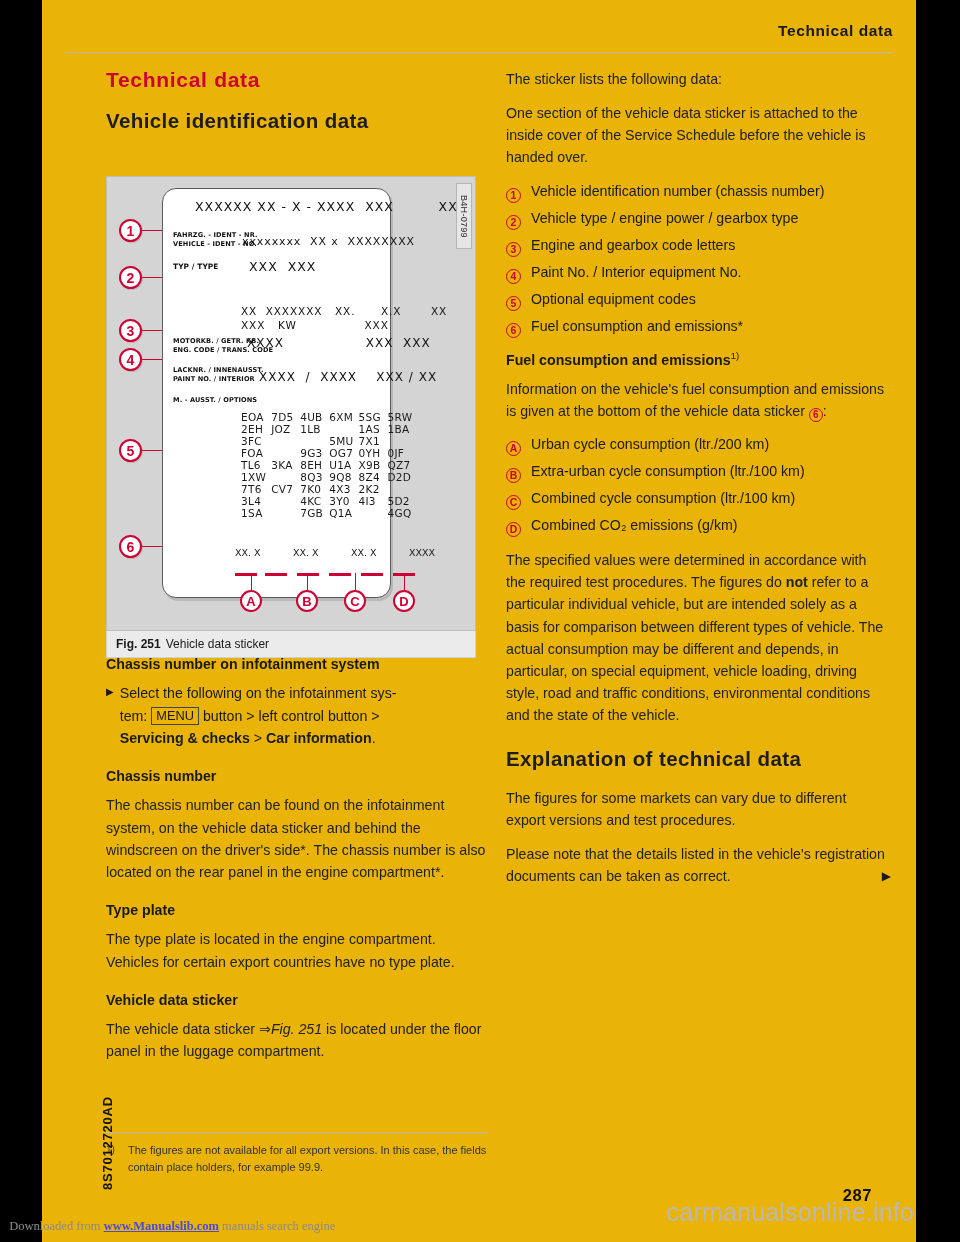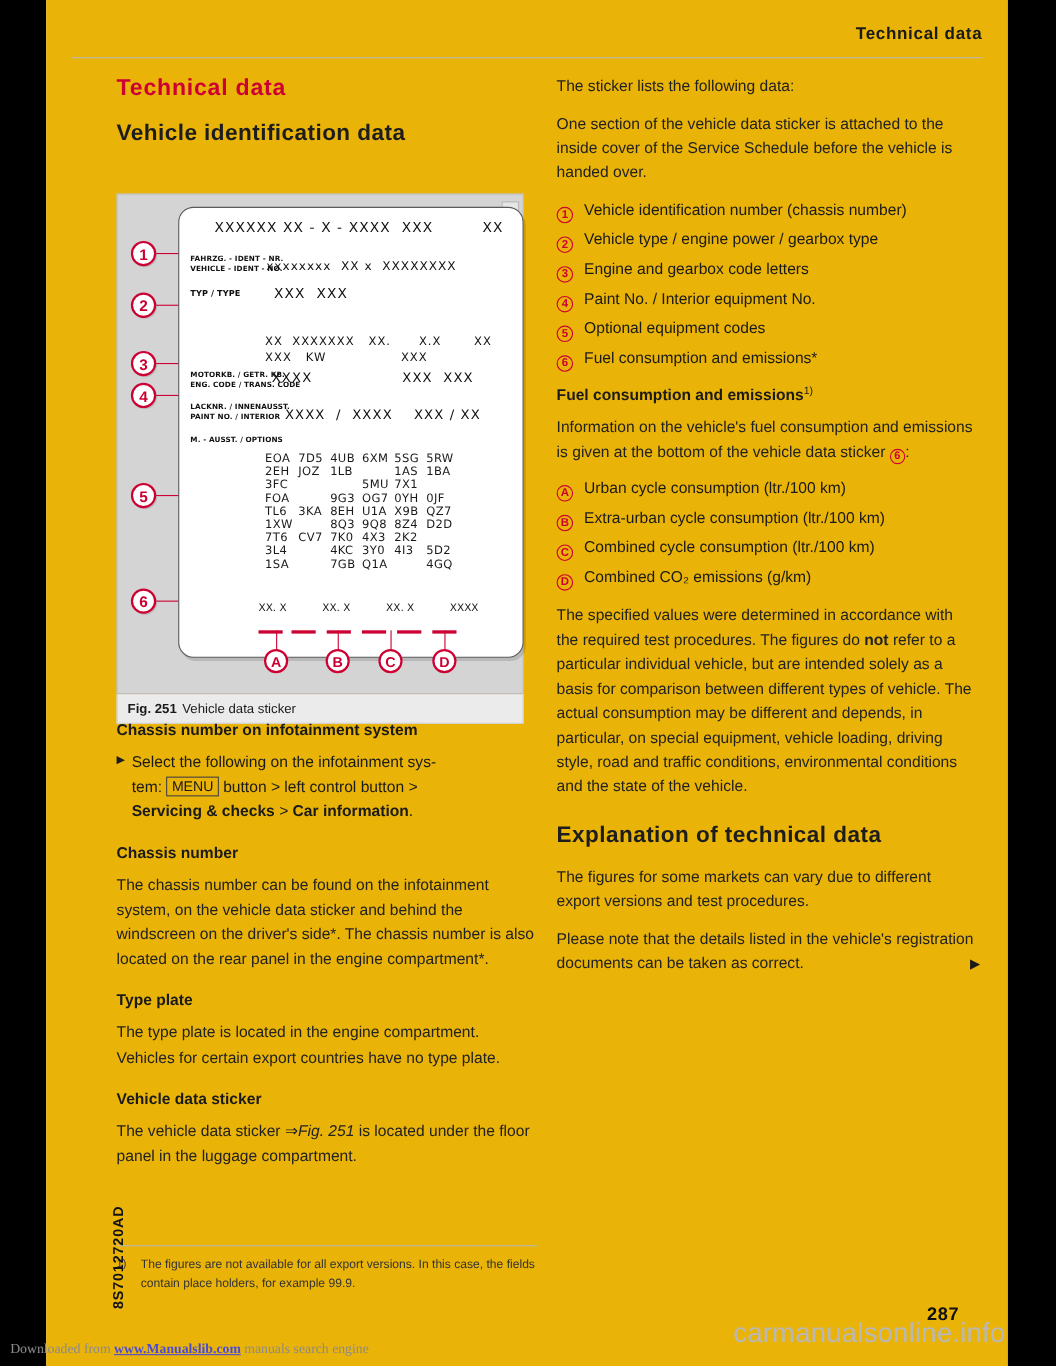--- a/index.html
+++ b/index.html
@@ -87,21 +87,21 @@
   .figure {
     position:absolute; left:64px; top:176px;
     width:370px;
   }
   .fig-box {
     position:relative; width:370px; height:455px;
     background:#d4d4d4;
     border:1px solid #bdbdbd;
   }
   .fig-inner {
-    position:absolute; left:55px; top:11px; width:314px; height:410px;
+    position:absolute; left:55px; top:11px; width:229px; height:410px;
     background:#fff;
     border:1.6px solid #5a5a5a;
     border-radius:14px;
     box-shadow:2px 3px 0 rgba(0,0,0,.13);
     font-family:"DejaVu Sans", sans-serif;
   }
   .fig-idcode {
     position:absolute; right:3px; top:6px;
     width:16px; height:66px;
     background:#e6e6e6; border:1px solid #b5b5b5;
@@ -419,21 +419,21 @@
         </div>
       </div>
 
     <h3 class="sub" style="margin-top:2px;"><span>Fuel consumption and emissions</span><sup style="font-size:9.5px; font-weight:normal;">1)</sup></h3>
 
     <p><span>Information on the vehicle's fuel consumption and emissions is given at the bottom of the vehicle data sticker </span><span class="circnum inline">6</span><span>:</span></p>
 
     <div class="calloutlist" id="letlist">
         <div class="callout-row">
           <span class="bullet"><span class="circlet">A</span></span>
-          <span class="ctext">Urban cycle consumption (ltr./100 km)</span>
+          <span class="ctext">Urban cycle consumption (ltr./200 km)</span>
         </div>
         <div class="callout-row">
           <span class="bullet"><span class="circlet">B</span></span>
           <span class="ctext">Extra-urban cycle consumption (ltr./100 km)</span>
         </div>
         <div class="callout-row">
           <span class="bullet"><span class="circlet">C</span></span>
           <span class="ctext">Combined cycle consumption (ltr./100 km)</span>
         </div>
         <div class="callout-row">

